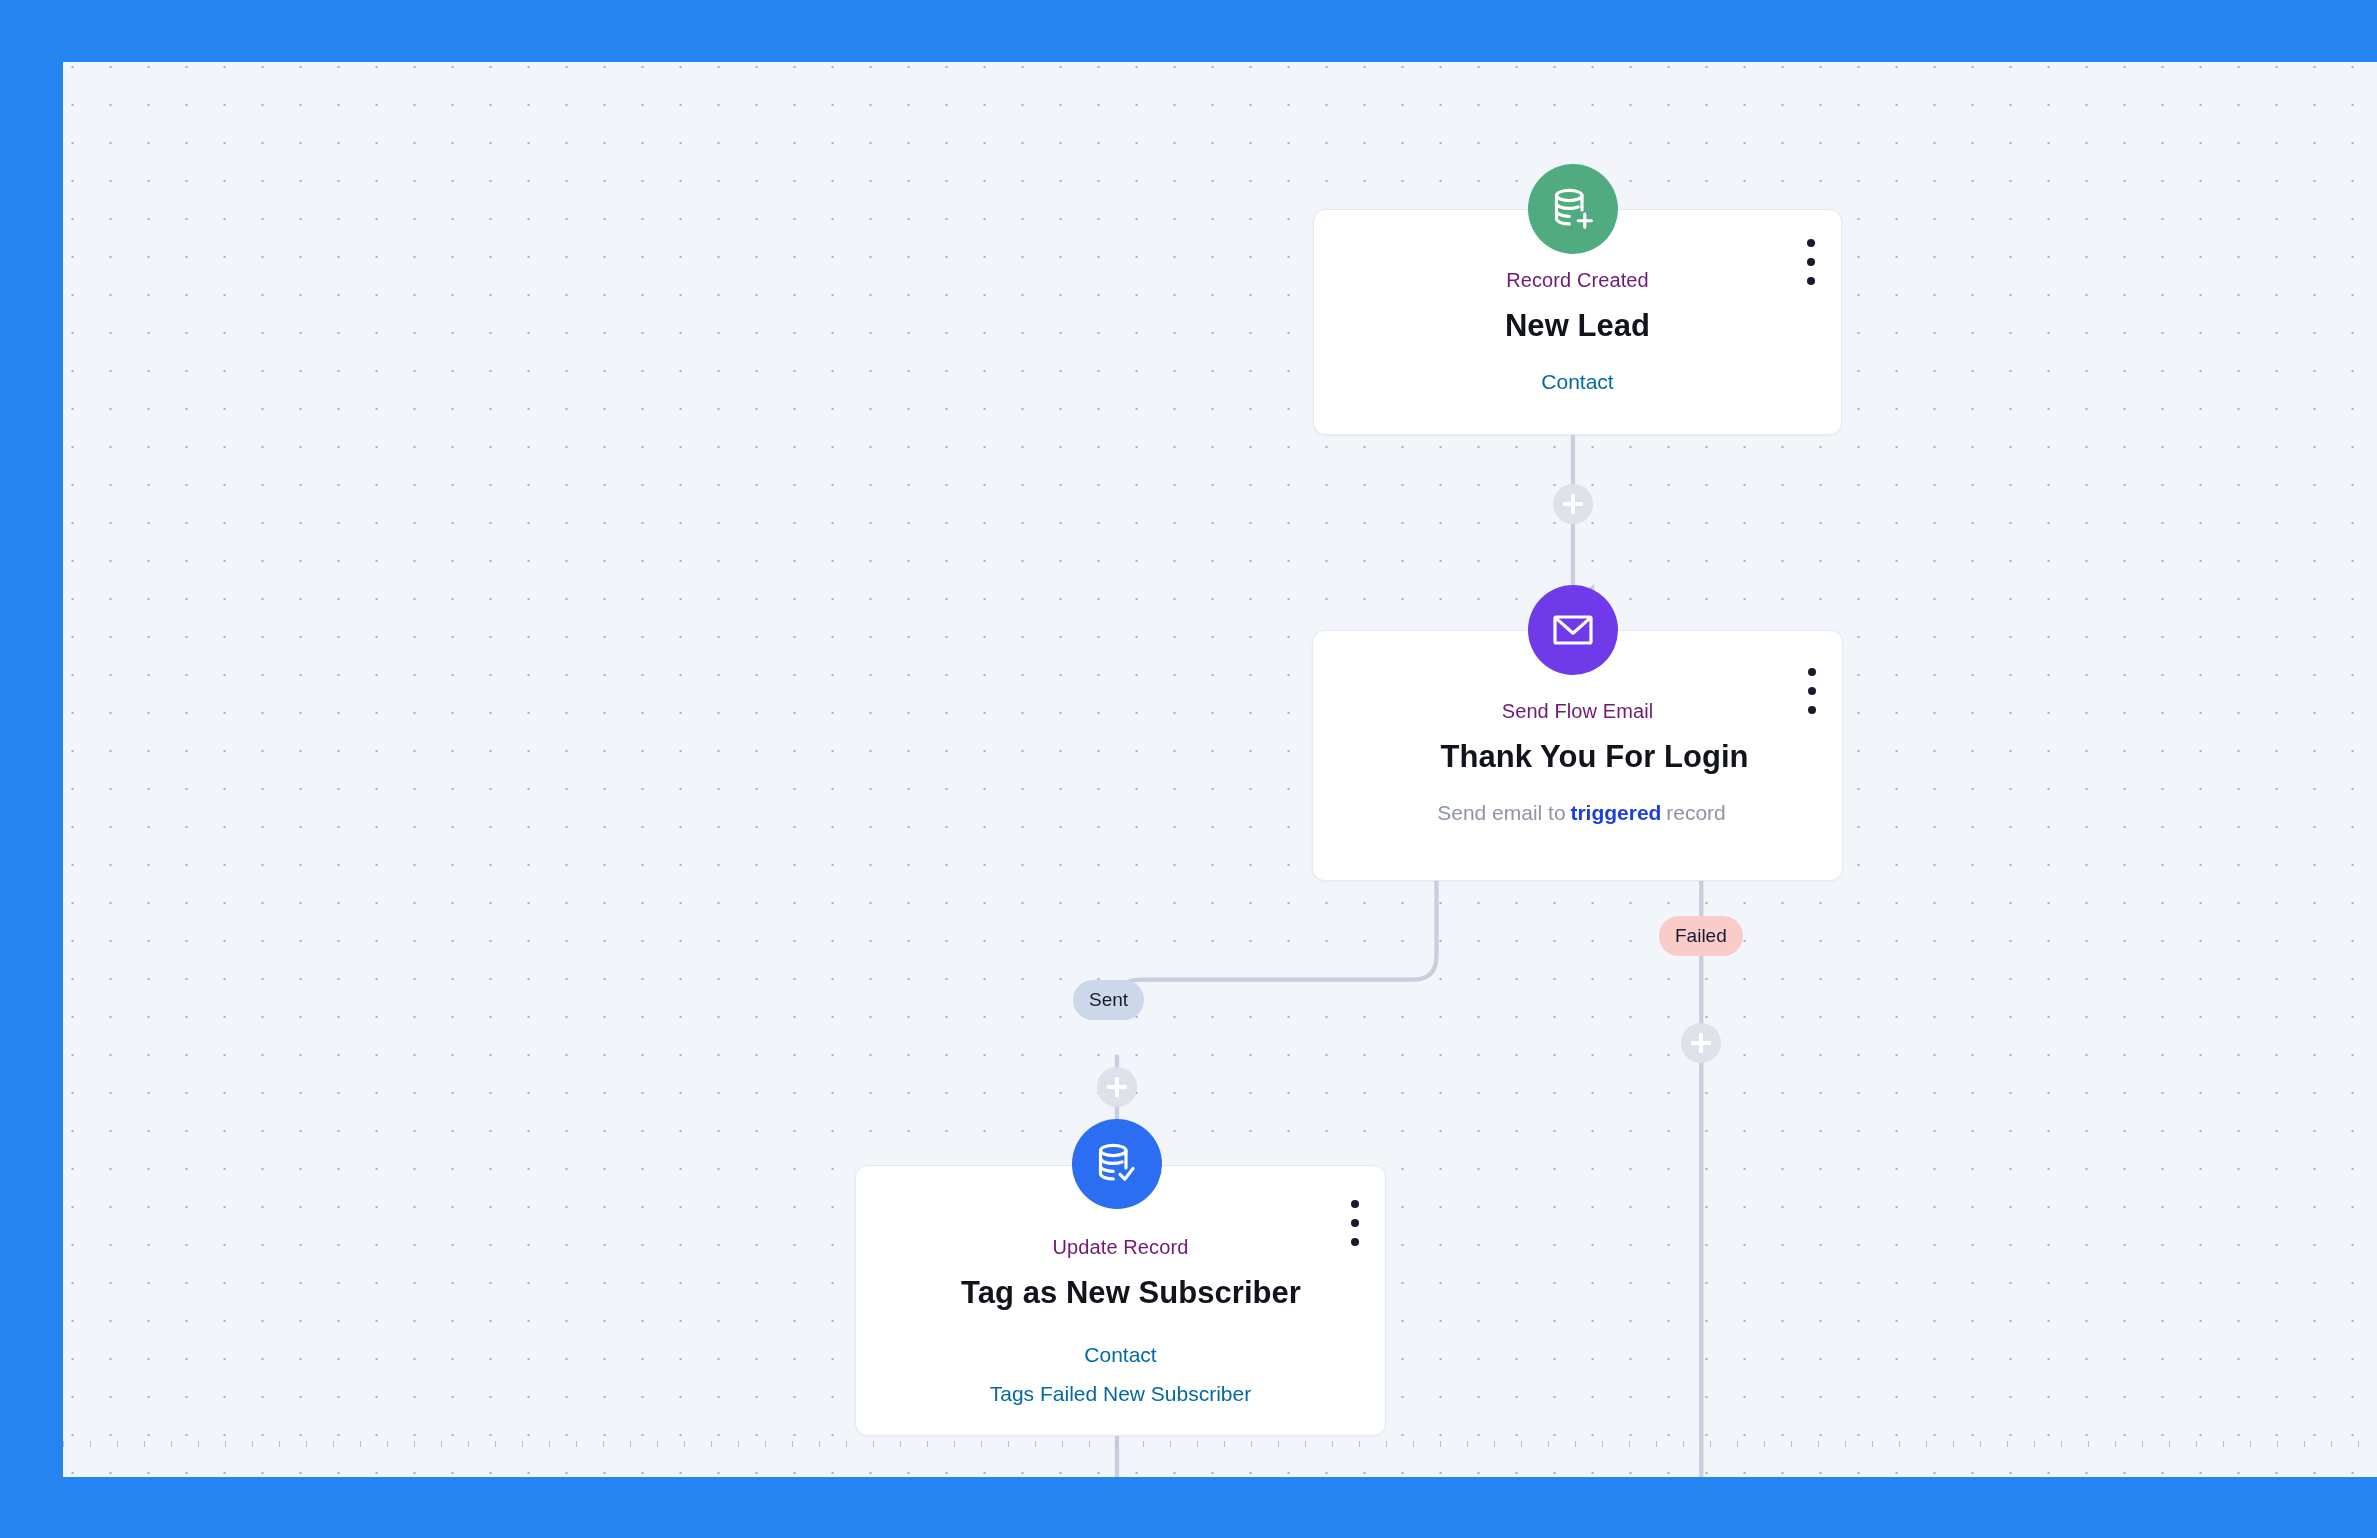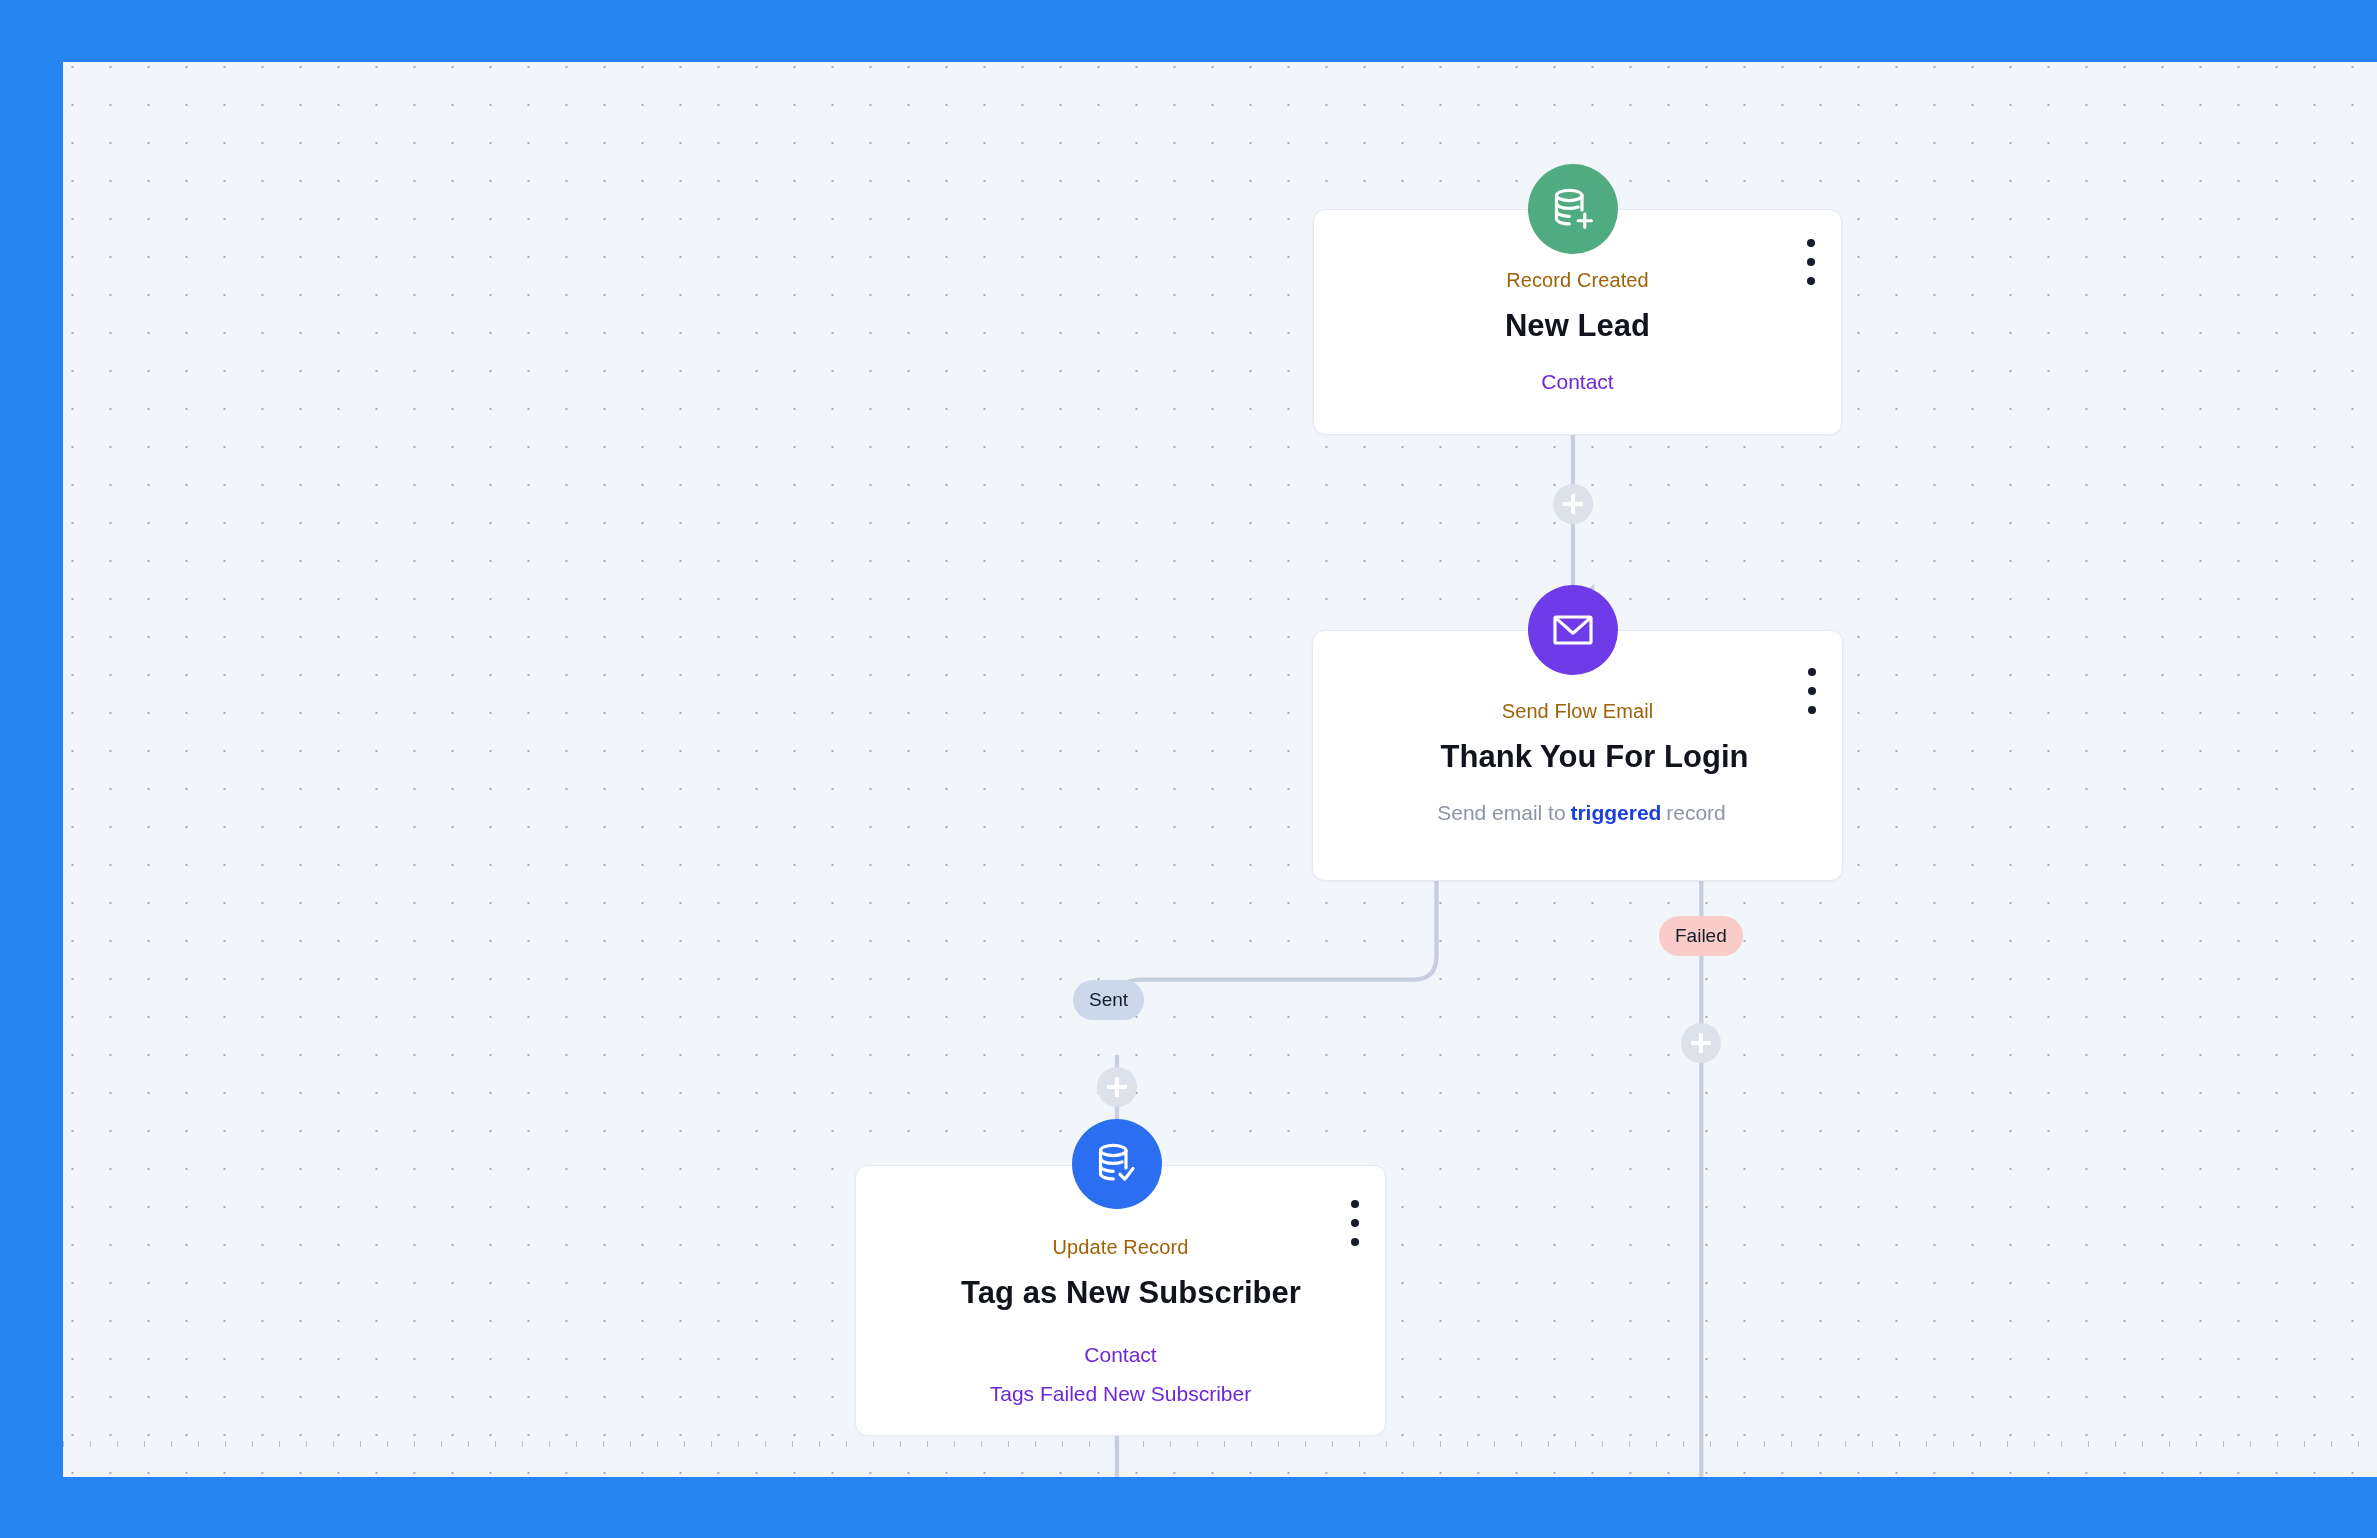--- a/index.html
+++ b/index.html
@@ -50,35 +50,35 @@
     box-sizing: border-box;
     box-shadow: 0 1px 2.9px rgba(35,48,78,0.045);
   }
   .node-inner {
     position: absolute;
     left: 0; right: 0;
     text-align: center;
   }
   .node-subtitle {
     font-size: 20px;
-    color: #a16207;
+    color: #701a75;
     font-weight: 400;
     letter-spacing: 0.1px;
     white-space: nowrap;
   }
   .node-title {
     font-size: 31px;
     color: #11141c;
     font-weight: 700;
     letter-spacing: 0.05px;
     white-space: nowrap;
   }
   .node-meta {
     font-size: 21px;
-    color: #6d28d9;
+    color: #0369a1;
     font-weight: 400;
     white-space: nowrap;
   }
   .node-meta.muted-mix {
     color: #8d94a3;
   }
   .node-meta .accent {
     color: #1c3fe0;
     font-weight: 600;
     padding: 0 4.8px;

